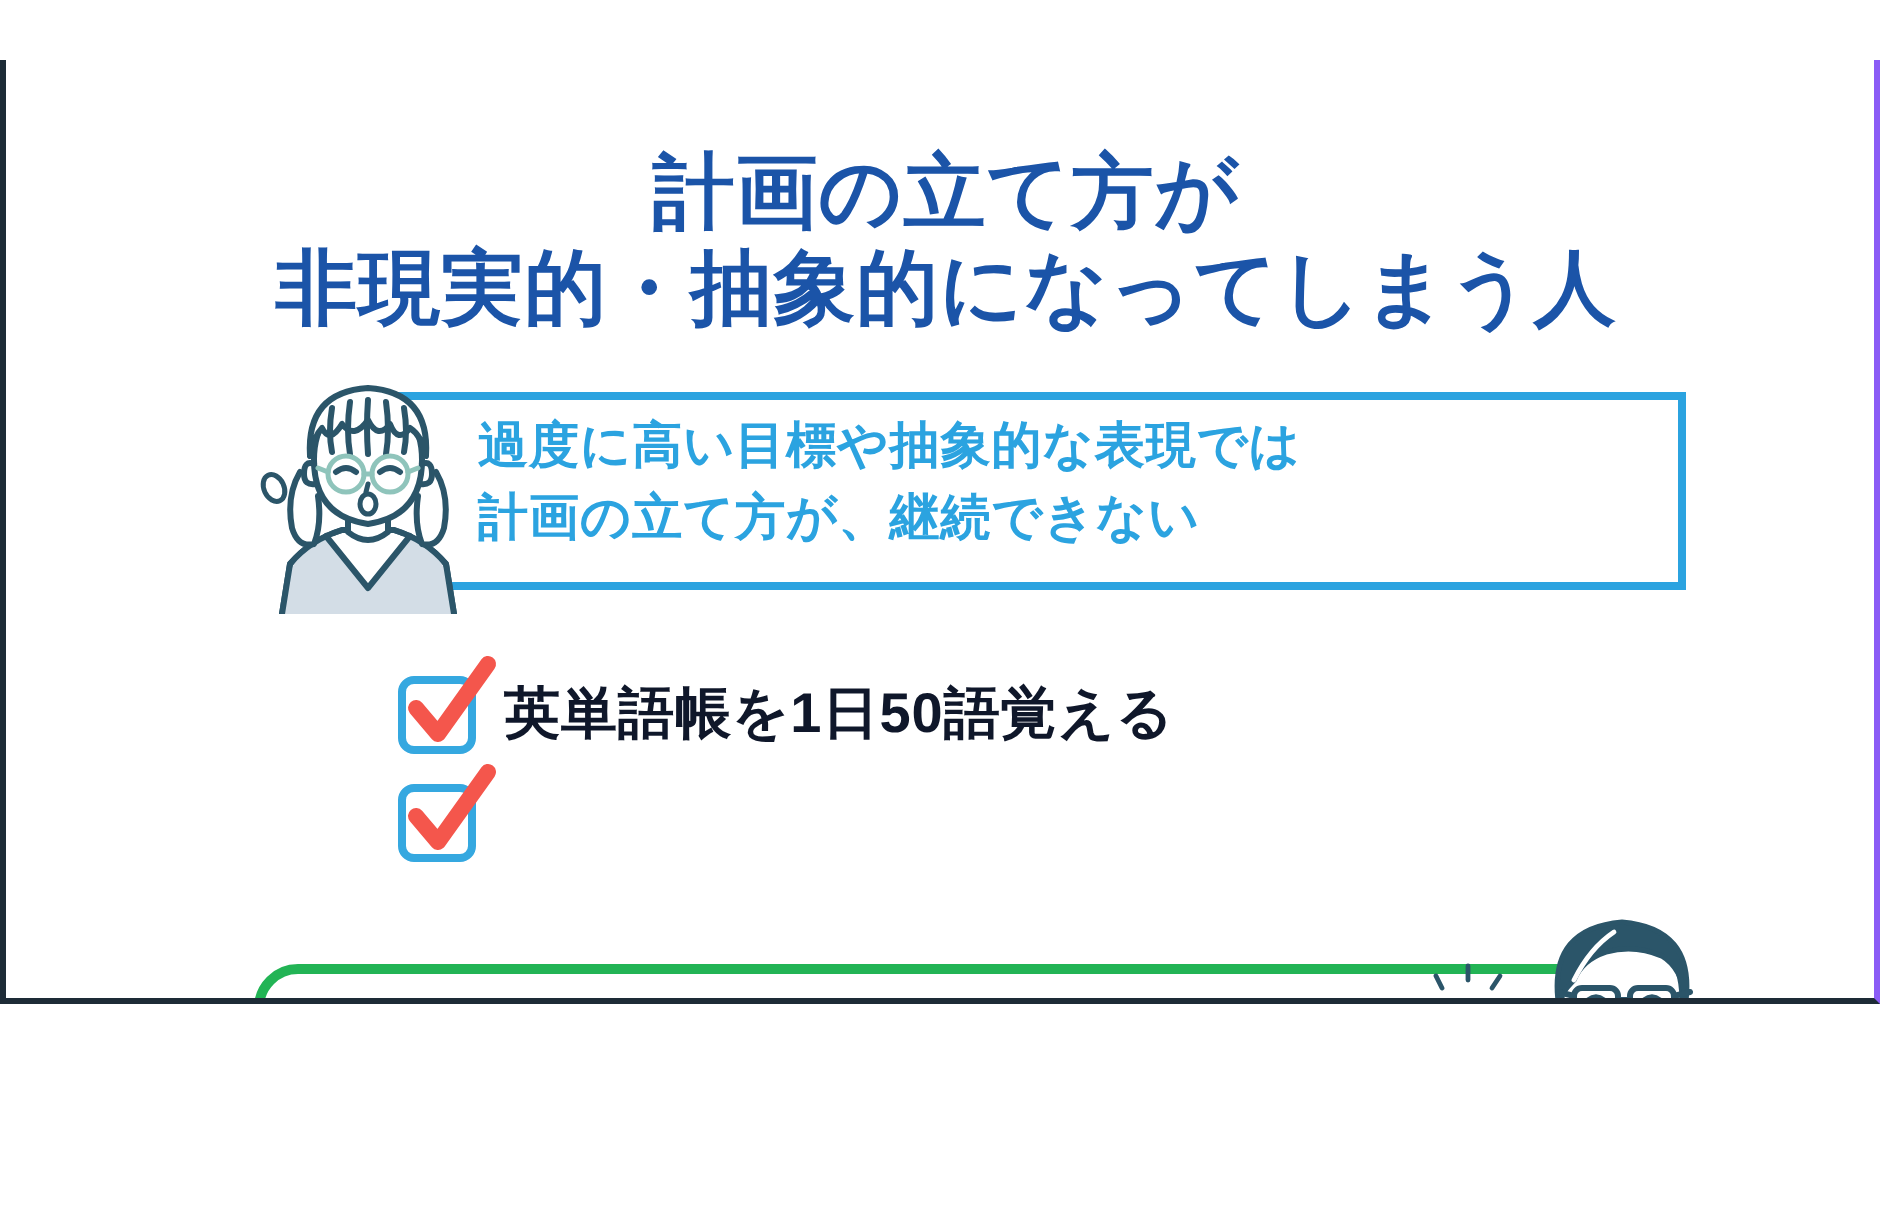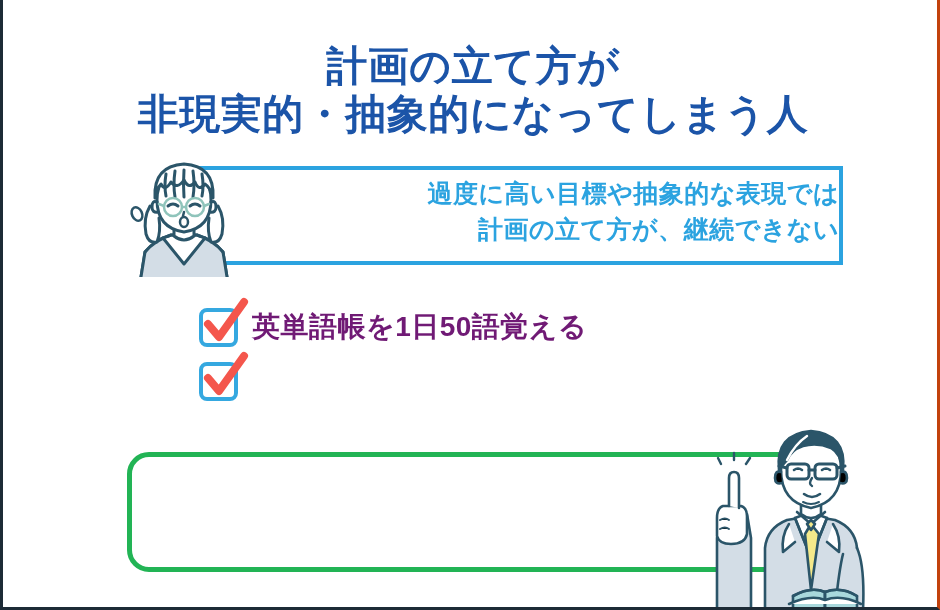--- a/index.html
+++ b/index.html
@@ -7,27 +7,28 @@
     margin: 0;
     padding: 0;
     background: #ffffff;
   }
   body {
     font-family: "Liberation Sans", "DejaVu Sans", sans-serif;
   }
   .slide {
     position: relative;
     width: 940px;
-    height: 610px;
+    height: 472px;
     background: #ffffff;
     overflow: hidden;
     box-sizing: border-box;
     border-left: 3px solid #1d2b36;
-    border-right: 3px solid #c2410c;
+    border-right: 3px solid #8b5cf6;
     border-bottom: 3px solid #1d2b36;
+    margin-top: 30px;
   }
 
   
   .title-block {
     position: absolute;
     left: 0;
     top: 42px;
     width: 940px;
     text-align: center;
     color: #1b54a8;
@@ -47,21 +48,21 @@
     height: 99px;
     border: 4px solid #2ba3e0;
     box-sizing: border-box;
     background: #ffffff;
   }
   .blue-box-text {
     position: absolute;
     left: 236px;
     top: 176px;
     width: 600px;
-    text-align: right;
+    text-align: left;
     color: #2ba3e0;
     font-weight: bold;
     font-size: 25px;
     line-height: 1.42;
     letter-spacing: 0.5px;
   }
 
   
   .checklist {
     position: absolute;
@@ -88,21 +89,21 @@
   .checkbox svg {
     position: absolute;
     left: -5px;
     top: -14px;
     width: 52px;
     height: 52px;
     overflow: visible;
   }
   .check-label {
     margin-left: 14px;
-    color: #701a75;
+    color: #0f172a;
     font-weight: bold;
     font-size: 28px;
     letter-spacing: 0.5px;
     white-space: nowrap;
   }
 
   
   .green-box {
     position: absolute;
     left: 124px;

